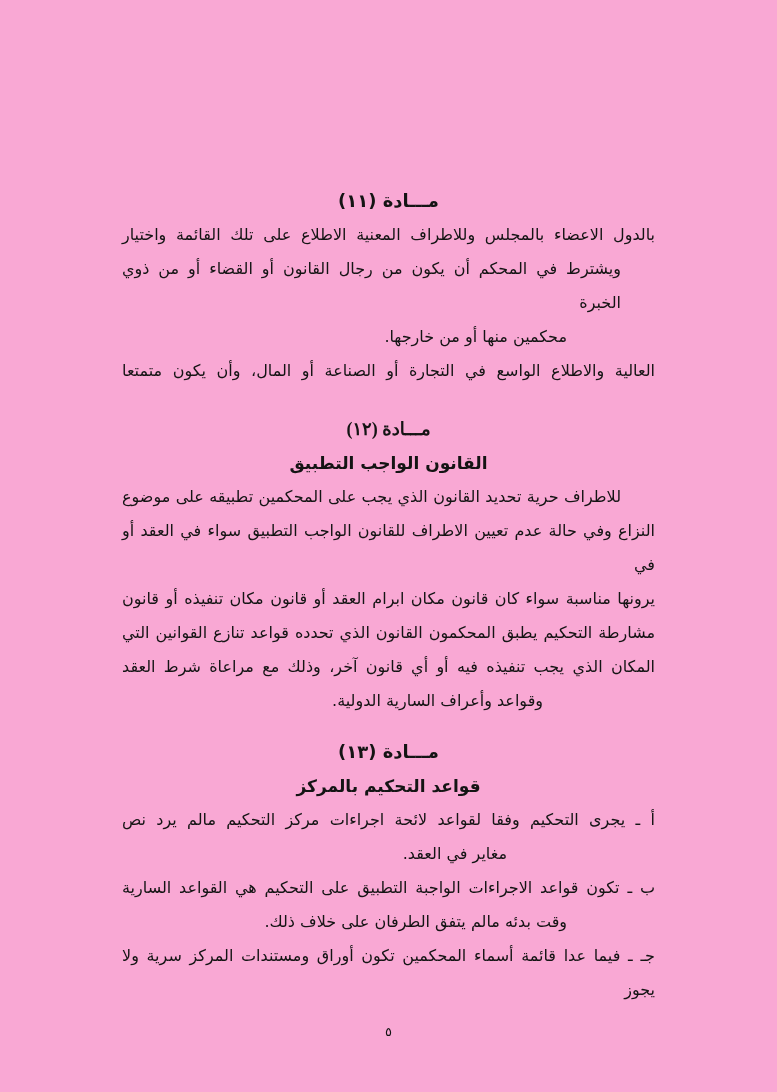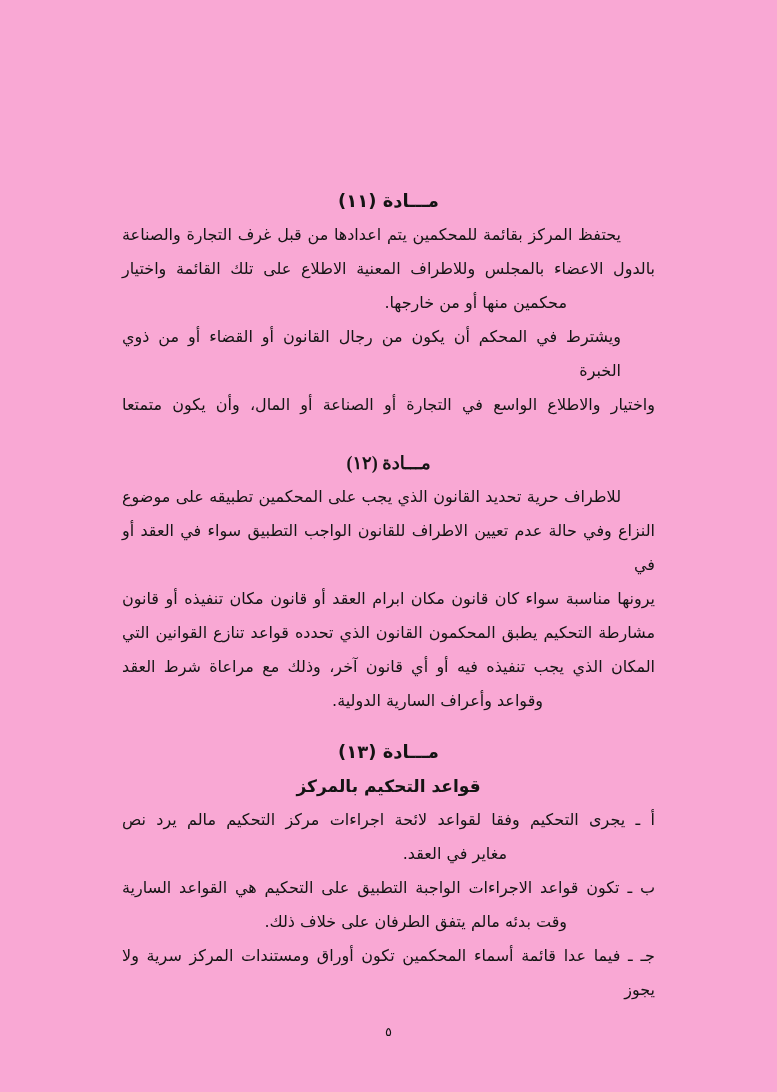--- a/index.html
+++ b/index.html
@@ -68,28 +68,28 @@
   }
 </style>
 </head>
 <body>
 
 <div class="page">
   <div class="text-column">
 
     <div class="article-title">مـــادة (١١)</div>
 
-    <div class="ln first-line">يحتفظ المركز بقائمة للمحكمين يتم اعدادها من قبل غرف التجارة والصناعة</div>
     <div class="ln">بالدول الاعضاء بالمجلس وللاطراف المعنية الاطلاع على تلك القائمة واختيار</div>
+    <div class="ln first-line">ويشترط في المحكم أن يكون من رجال القانون أو القضاء أو من ذوي الخبرة</div>
+
     <div class="ln end-line e88">محكمين منها أو من خارجها.</div>
-
-    <div class="ln first-line">ويشترط في المحكم أن يكون من رجال القانون أو القضاء أو من ذوي الخبرة</div>
-    <div class="ln">واختيار والاطلاع الواسع في التجارة أو الصناعة أو المال، وأن يكون متمتعا</div>
+    <div class="ln">العالية والاطلاع الواسع في التجارة أو الصناعة أو المال، وأن يكون متمتعا</div>
 
     <div class="article-title mt-a12">مـــادة (١٢)</div>
+    <div class="article-subtitle">القانون الواجب التطبيق</div>
 
     <div class="ln first-line">للاطراف حرية تحديد القانون الذي يجب على المحكمين تطبيقه على موضوع</div>
     <div class="ln">النزاع وفي حالة عدم تعيين الاطراف للقانون الواجب التطبيق سواء في العقد أو في</div>
     <div class="ln">يرونها مناسبة سواء كان قانون مكان ابرام العقد أو قانون مكان تنفيذه أو قانون</div>
     <div class="ln">مشارطة التحكيم يطبق المحكمون القانون الذي تحدده قواعد تنازع القوانين التي</div>
     <div class="ln">المكان الذي يجب تنفيذه فيه أو أي قانون آخر، وذلك مع مراعاة شرط العقد</div>
     <div class="ln end-line e112">وقواعد وأعراف السارية الدولية.</div>
 
     <div class="article-title mt-a13">مـــادة (١٣)</div>
     <div class="article-subtitle">قواعد التحكيم بالمركز</div>

